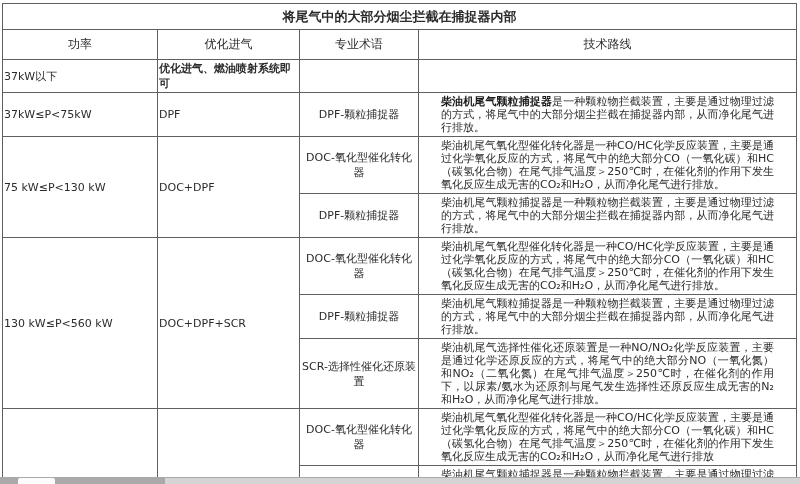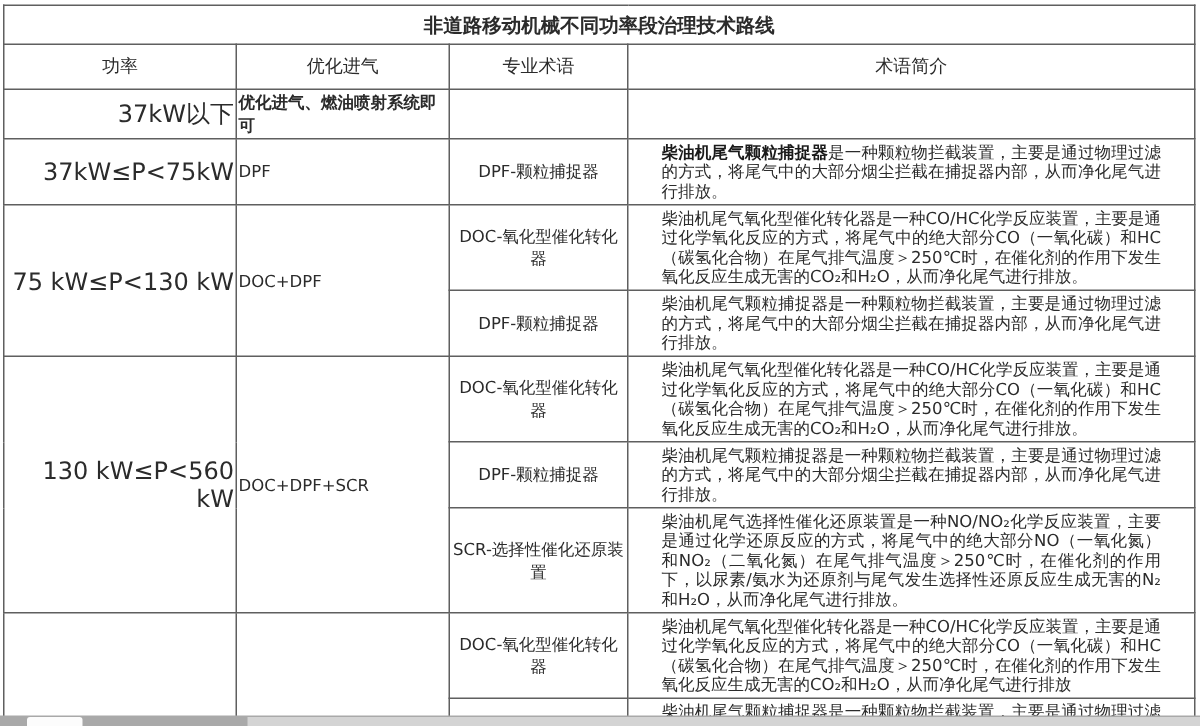--- a/index.html
+++ b/index.html
@@ -26,21 +26,21 @@
   }
   td.title-cell{
     height:26px;text-align:center;
     font-size:13px;font-weight:bold;color:#1a1a1a;
   }
   td.header-cell{
     height:30px;text-align:center;
     font-size:12px;color:#3d3d3d;
   }
   td.power-cell{
-    text-align:right;font-size:16px;color:#1f1f1f;margin-left:18px;
+    text-align:left;font-size:11px;color:#1f1f1f;margin-left:18px;
   }
   td.route-cell{
     font-size:11px;color:#333333;
   }
   td.route-strong{font-weight:bold;color:#222222;font-size:11px;}
   td.term-cell{
     text-align:center;font-size:11px;color:#333333;padding:0 2px;
   }
   td.desc-cell{
     font-size:11px;line-height:13px;color:#2e2e2e;
@@ -76,28 +76,28 @@
   <table class="t">
     <colgroup>
       <col style="width:155px">
       <col style="width:142px">
       <col style="width:119px">
       <col style="width:378px">
     </colgroup>
 
     <tbody>
         <tr>
-      <td class="title-cell" colspan="4">非道路移动机械不同功率段治理技术路线</td>
+      <td class="title-cell" colspan="4">将尾气中的大部分烟尘拦截在捕捉器内部</td>
     </tr>
 
     <tr>
       <td class="header-cell">功率</td>
       <td class="header-cell">优化进气</td>
       <td class="header-cell">专业术语</td>
-      <td class="header-cell">术语简介</td>
+      <td class="header-cell">技术路线</td>
     </tr>
 
     <tr class="h28">
       <td class="power-cell">37kW以下</td>
       <td class="route-cell route-strong">优化进气、燃油喷射系统即可</td>
       <td class="term-cell"></td>
       <td class="desc-cell"></td>
     </tr>
 
     <tr class="h38">

